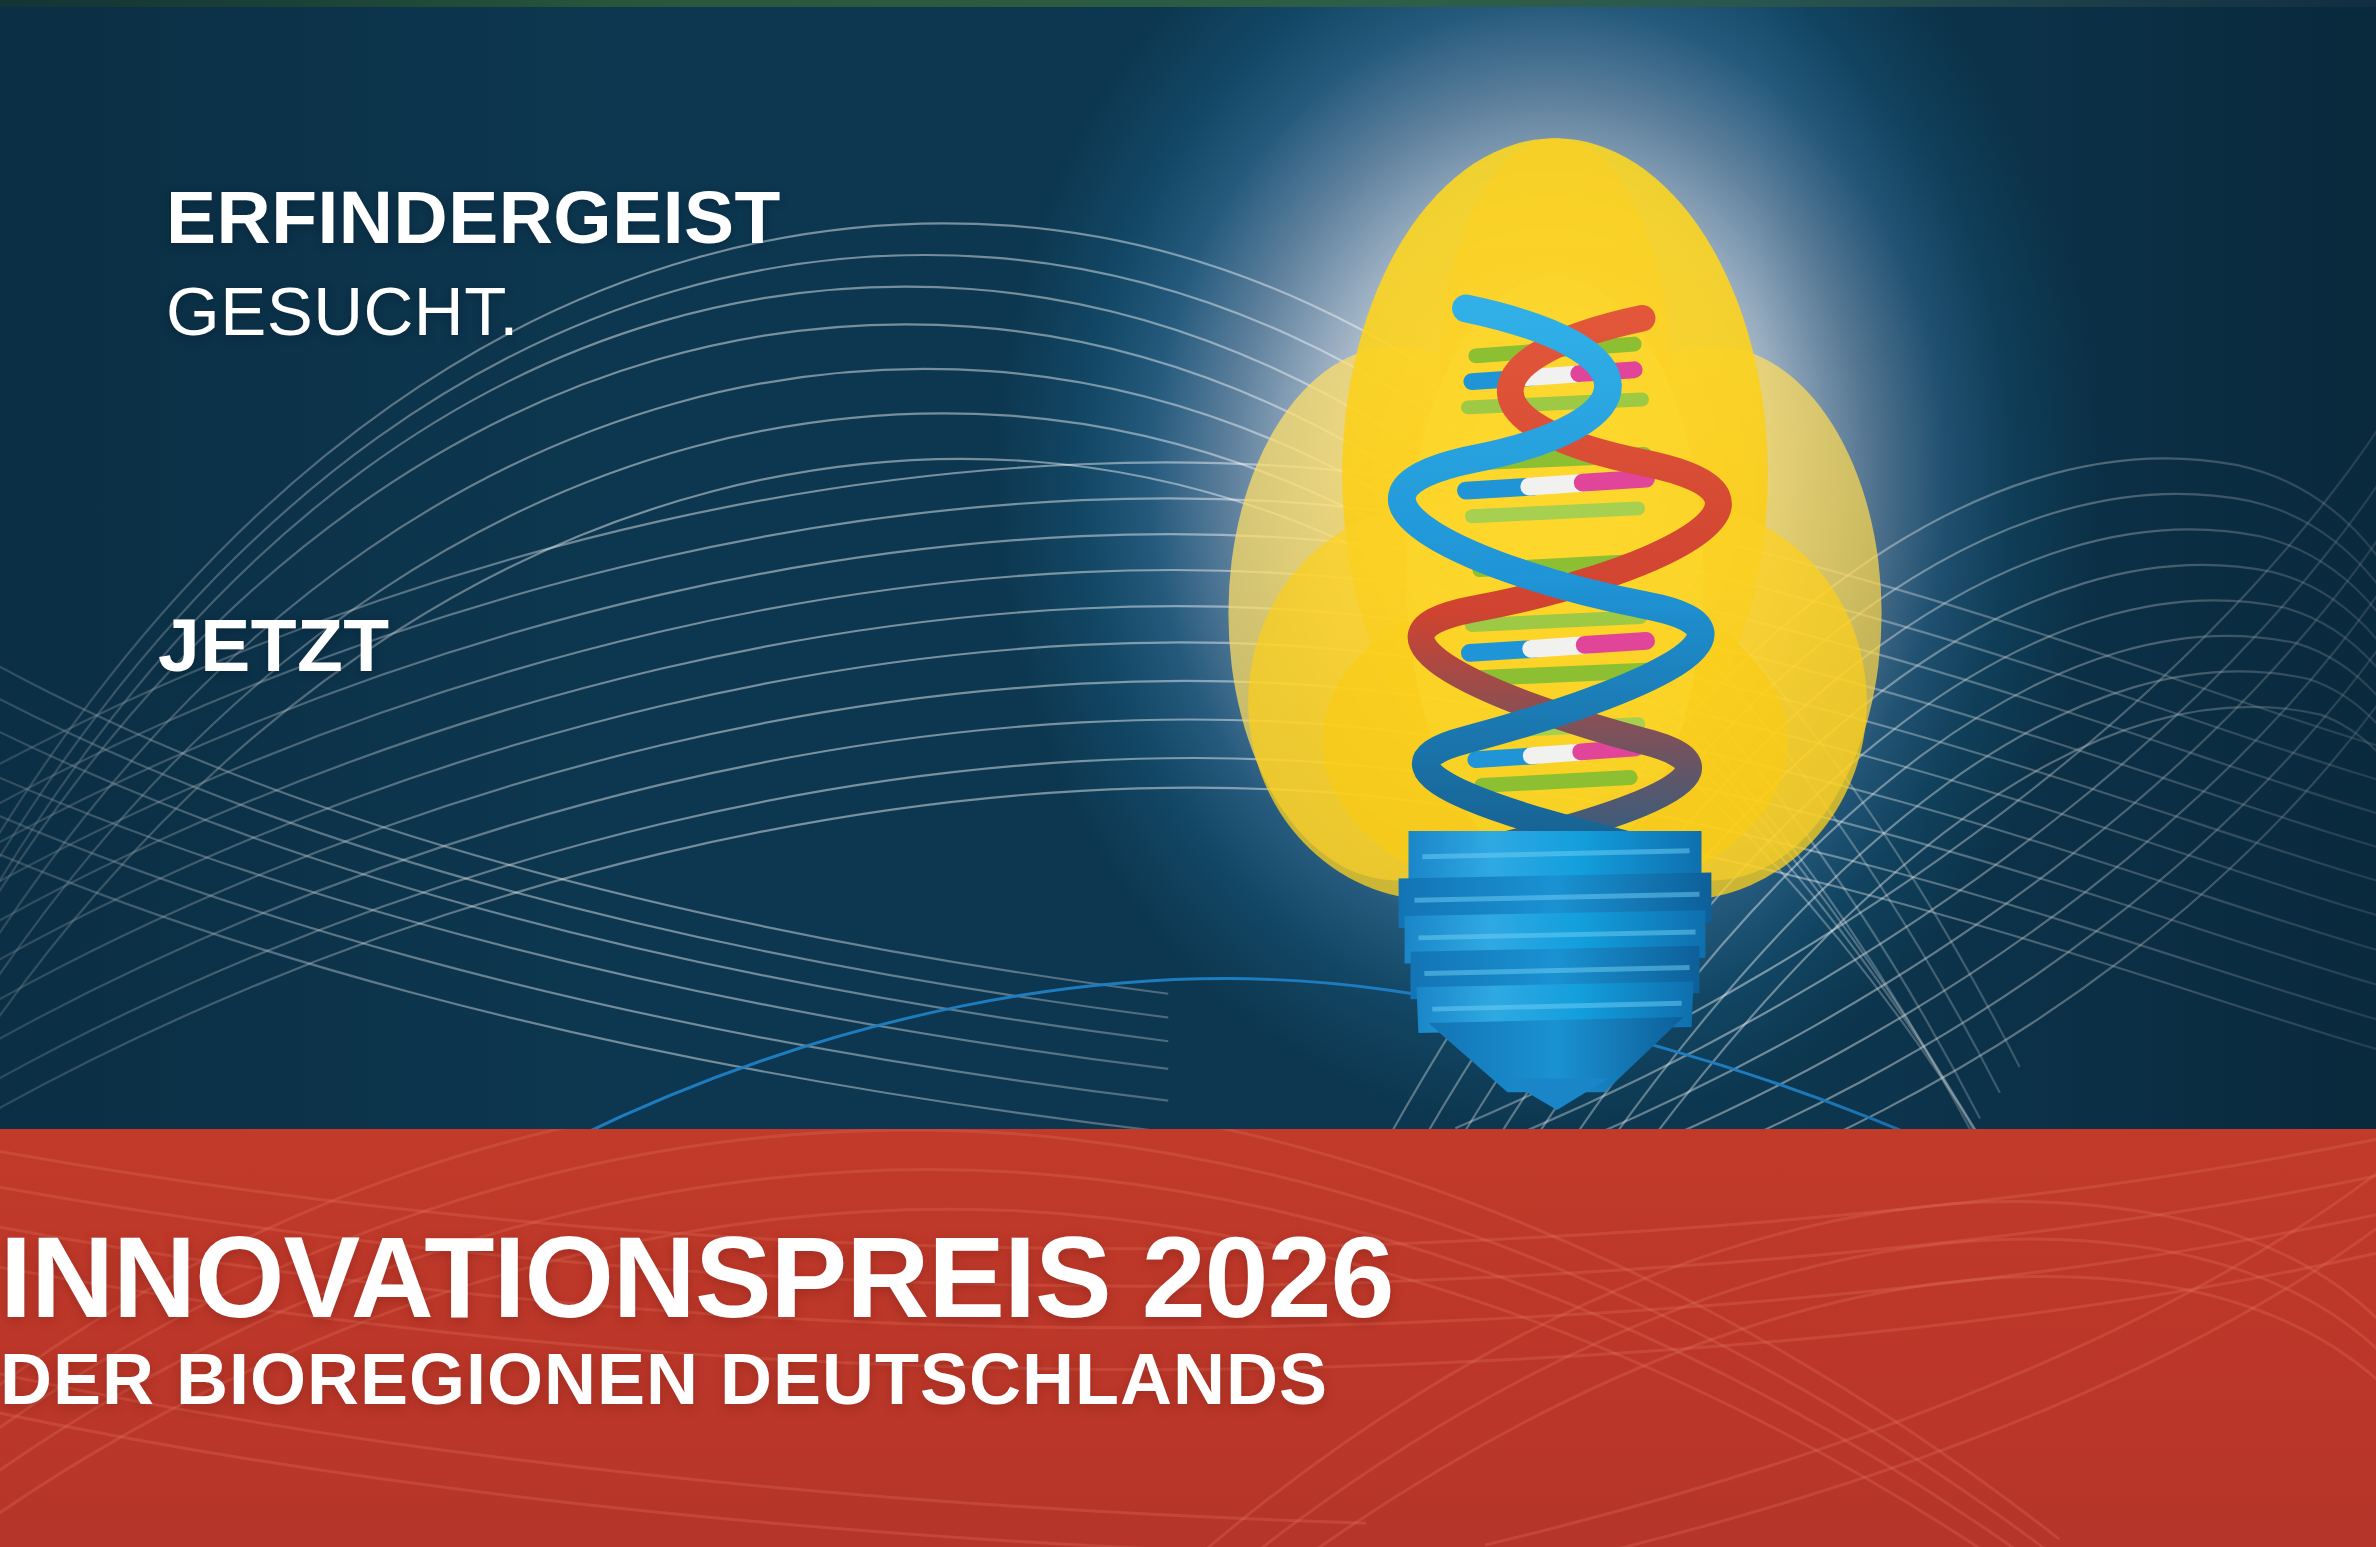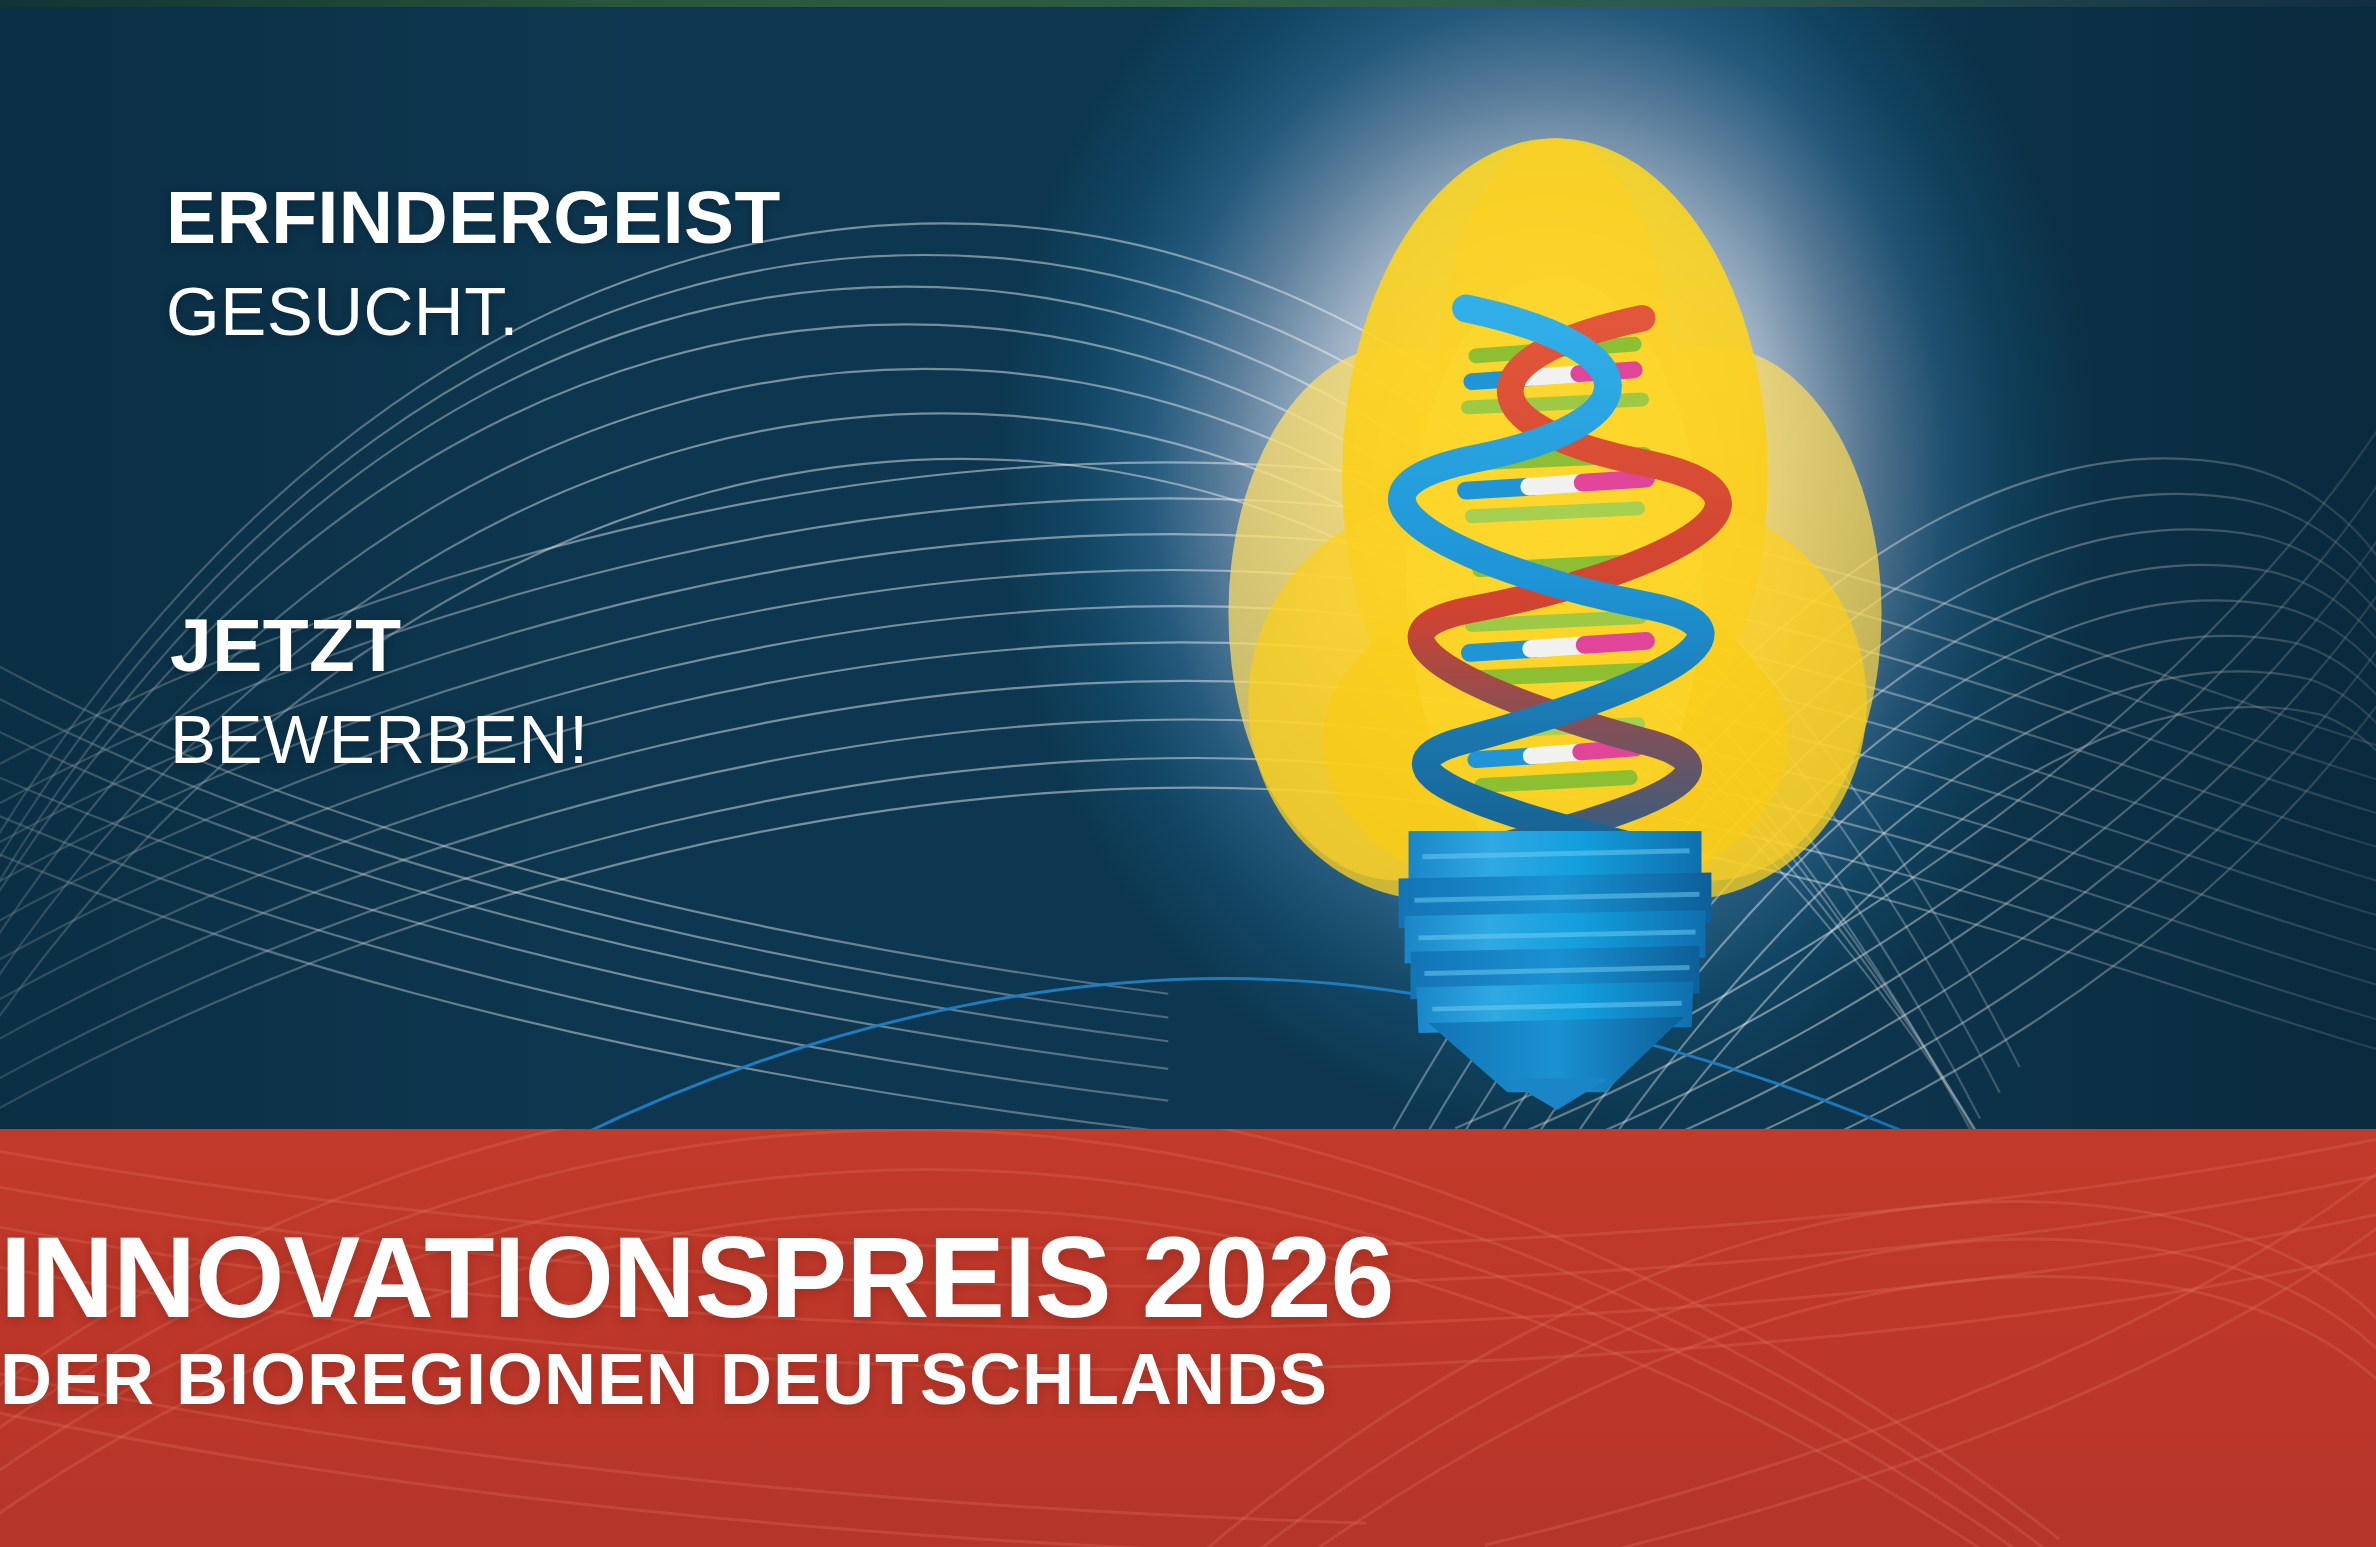--- a/index.html
+++ b/index.html
@@ -46,21 +46,21 @@
   }
   .red-band .redwaves{position:absolute;inset:0;width:2376px;height:419px;}
 
   
   .bulb{position:absolute;left:1139px;top:59px;width:832px;height:1059px;}
   .bulb svg{width:100%;height:100%;display:block;}
 
   
   .headline-block{position:absolute;color:#ffffff;line-height:1;}
   #claim-1{left:166px;top:180px;}
-  #claim-2{left:170px;top:608px;}
+  #claim-2{left:158px;top:608px;}
   .hl-strong{
     font-size:75px;font-weight:700;letter-spacing:0.5px;
     text-shadow:0 2px 10px rgba(0,20,40,.38);
   }
   .hl-light{
     font-size:69px;font-weight:300;letter-spacing:0.5px;margin-top:22px;
     text-shadow:0 2px 10px rgba(0,20,40,.38);
   }
 
   
@@ -273,21 +273,20 @@
     </svg>
   </div>
 
   <div id="claim-1" class="headline-block">
     <div class="hl-strong">ERFINDERGEIST</div>
     <div class="hl-light">GESUCHT.</div>
   </div>
 
   <div id="claim-2" class="headline-block">
     <div class="hl-strong">JETZT</div>
-    <div class="hl-light">BEWERBEN!</div>
   </div>
 
   <div class="red-band">
     <svg class="redwaves" viewBox="0 0 2400 423" preserveAspectRatio="none" aria-hidden="true">
       <g fill="none" stroke="#e2705c" stroke-opacity=".30" stroke-width="3">
         <path d="M-100 40 C 360 130, 900 180, 1500 150 C 2000 126, 2320 70, 2520 20"></path>
         <path d="M-100 80 C 360 172, 900 222, 1500 192 C 2000 168, 2320 110, 2520 58"></path>
         <path d="M-100 120 C 360 214, 900 264, 1500 234 C 2000 210, 2320 150, 2520 96"></path>
         <path d="M-100 4 C 360 94, 900 142, 1500 112 C 2000 88, 2320 32, 2520 -16"></path>
         <path d="M-160 430 C 180 120, 640 -40, 1080 10 C 1520 60, 1880 280, 2100 450"></path>

